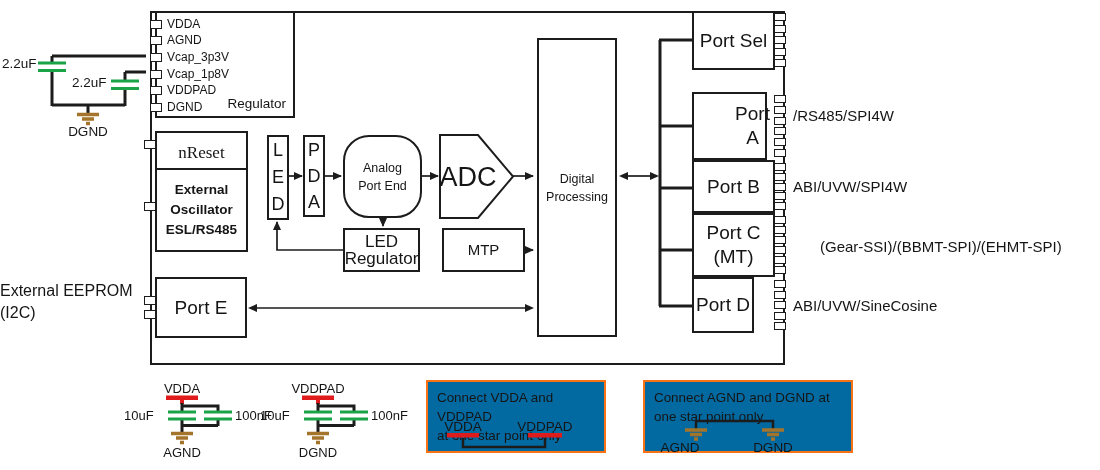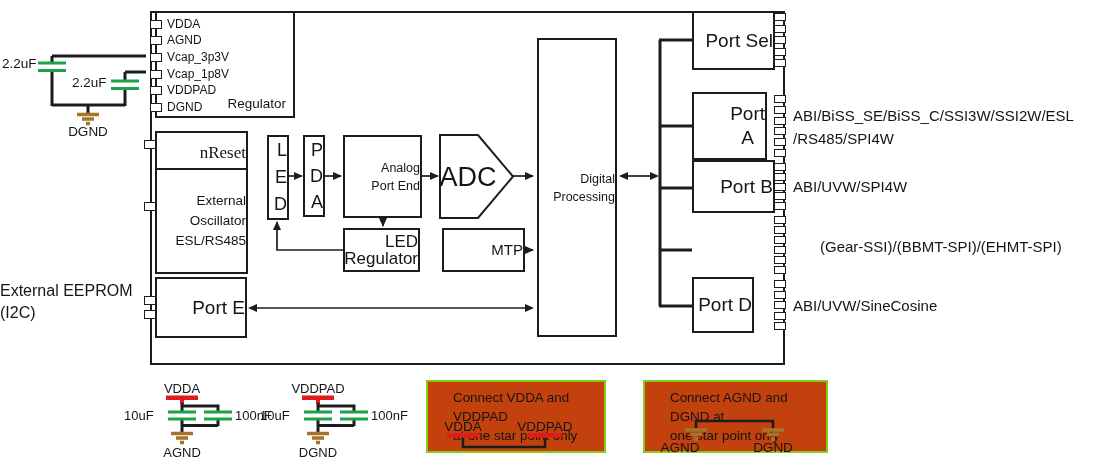--- a/index.html
+++ b/index.html
@@ -1,41 +1,41 @@
 <!DOCTYPE html>
 <html><head>
 <meta charset="utf-8">
 <style>
   html,body{margin:0;padding:0;background:#fff;}
   .canvas{position:relative;width:1100px;height:470px;background:#fff;overflow:hidden;
           font-family:"Liberation Sans",sans-serif;color:#151515;}
   .blk{position:absolute;border:2px solid #1c1c1c;background:#fff;box-sizing:border-box;
-       display:flex;flex-direction:column;align-items:flex-end;justify-content:center;
+       display:flex;flex-direction:column;align-items:center;justify-content:center;
        text-align:center;z-index:2;line-height:1.25;}
   .lbl{position:absolute;z-index:3;color:#151515;}
   .pin{position:absolute;width:12px;height:9px;border:1.6px solid #1c1c1c;background:#fff;
        box-sizing:border-box;z-index:4;}
   .comb{position:absolute;left:774px;width:12px;display:flex;flex-direction:column;
         justify-content:space-between;z-index:4;}
   .comb div{width:12px;height:8px;border:1.6px solid #1c1c1c;background:#fff;box-sizing:border-box;}
   .regrow{display:flex;align-items:center;height:16.6px;width:100%;}
   .regpin{width:12px;height:9px;border:1.6px solid #1c1c1c;background:#fff;margin-left:-7px;
           box-sizing:border-box;flex:none;}
   .regrow span{margin-left:5px;font-size:12px;white-space:nowrap;}
   svg.overlay{position:absolute;left:0;top:0;z-index:6;pointer-events:none;}
   .w2{stroke:#1c1c1c;stroke-width:1.7;fill:none;}
   .w2b{stroke:#1c1c1c;stroke-width:2.5;fill:none;}
   .w3{stroke:#1c1c1c;stroke-width:3;fill:none;}
   .cap{stroke:#1aa347;stroke-width:3;fill:none;}
   .gnd{stroke:#a5742b;stroke-width:3.6;fill:none;}
   .adc-t{font-family:"Liberation Sans",sans-serif;font-size:27px;fill:#151515;}
   .portname{font-size:19px;}
   .small{font-size:12.5px;}
-  .note{position:absolute;border:2px solid #84cc16;box-sizing:border-box;background:#c2410c;z-index:2;
-        padding:6px 25px;font-size:13.4px;line-height:19px;}
+  .note{position:absolute;border:2px solid #f97316;box-sizing:border-box;background:#0369a1;z-index:2;
+        padding:6px 9px;font-size:13.4px;line-height:19px;}
   .ctr{text-align:center;}
   .rt{text-align:left;}
 </style>
 </head>
 <body>
 
 <div class="canvas">
 
   <div class="blk" style="left:150px;top:11px;width:635px;height:354px;background:transparent;"></div>
 
@@ -65,21 +65,21 @@
         <span>DGND</span>
       </div>
     <div class="lbl" style="right:7px;bottom:3px;font-size:13.5px;">Regulator</div>
   </div>
 
   <div class="blk" style="left:155px;top:131px;width:93px;height:43px;font-size:17px;font-family:Liberation Serif, serif;">
     <span>nReset</span>
   </div>
   <div class="pin" style="left:144px;top:140px;"></div>
 
-  <div class="blk" style="left:155px;top:168px;width:93px;height:106px;font-size:13.5px;line-height:20px;">
+  <div class="blk" style="left:155px;top:168px;width:93px;height:84px;font-size:13.5px;line-height:20px;font-weight:bold;">
     <div>External</div>
     <div>Oscillator</div>
     <div>ESL/RS485</div>
   </div>
   <div class="pin" style="left:144px;top:202px;"></div>
 
   <div class="blk" style="left:155px;top:277px;width:92px;height:61px;font-size:19px;">
     <span>Port E</span>
   </div>
   <div class="pin" style="left:144px;top:296px;"></div>
@@ -94,21 +94,21 @@
     <div>L</div>
     <div>E</div>
     <div>D</div>
   </div>
   <div class="blk" style="left:303px;top:135px;width:22px;height:82px;font-size:18px;line-height:26px;">
     <div>P</div>
     <div>D</div>
     <div>A</div>
   </div>
 
-  <div class="blk small" style="left:343px;top:135px;width:79px;height:83px;line-height:18px;">
+  <div class="blk small" style="left:343px;top:135px;width:79px;height:83px;line-height:18px;border-radius:26px;">
     <div>Analog</div>
     <div>Port End</div>
   </div>
 
   <div class="blk" style="left:343px;top:228px;width:77px;height:44px;font-size:17px;line-height:17px;">
     <div>LED</div>
     <div>Regulator</div>
   </div>
   <div class="blk" style="left:442px;top:228px;width:83px;height:44px;font-size:15px;">
     <span>MTP</span>
@@ -121,20 +121,24 @@
 
   <div class="blk portname" style="left:692px;top:11px;width:83px;height:59px;">
     <span>Port Sel</span>
   </div>
   <div class="blk portname" style="left:692px;top:92px;width:75px;height:68px;padding-left:46px;">
     <span>Port A</span>
   </div>
   <div class="blk portname" style="left:692px;top:160px;width:83px;height:53px;">
     <span>Port B</span>
   </div>
+  <div class="blk portname" style="left:692px;top:213px;width:83px;height:64px;line-height:24px;">
+    <div>Port C</div>
+    <div>(MT)</div>
+  </div>
   <div class="blk portname" style="left:692px;top:277px;width:62px;height:56px;">
     <span>Port D</span>
   </div>
 
   <div class="comb" style="top:13px;height:54px;">
       <div></div>
       <div></div>
       <div></div>
       <div></div>
       <div></div>
@@ -164,21 +168,20 @@
     </div>
   <div class="comb" style="top:280px;height:50px;">
       <div></div>
       <div></div>
       <div></div>
       <div></div>
       <div></div>
     </div>
 
   <div class="lbl" style="left:793px;top:104px;font-size:15px;line-height:23px;">
-    <div>ABI/BiSS_SE/BiSS_C/SSI3W/SSI2W/ESL</div>
     <div>/RS485/SPI4W</div>
   </div>
   <div class="lbl" style="left:793px;top:178px;font-size:15px;">
     <span>ABI/UVW/SPI4W</span>
   </div>
   <div class="lbl" style="left:788px;top:238px;font-size:15px;margin-left:32px;">
     <span>(Gear-SSI)/(BBMT-SPI)/(EHMT-SPI)</span>
   </div>
   <div class="lbl" style="left:793px;top:297px;font-size:15px;">
     <span>ABI/UVW/SineCosine</span>
@@ -224,21 +227,21 @@
     <div>Connect VDDA and VDDPAD</div>
     <div>at one star point only</div>
   </div>
   <div class="lbl ctr" style="left:433px;top:419px;width:60px;font-size:13.5px;">
     <span>VDDA</span>
   </div>
   <div class="lbl ctr" style="left:512px;top:419px;width:66px;font-size:13.5px;">
     <span>VDDPAD</span>
   </div>
 
-  <div class="note" style="left:643px;top:380px;width:185px;height:73px;">
+  <div class="note" style="left:643px;top:380px;width:210px;height:73px;">
     <div>Connect AGND and DGND at</div>
     <div>one star point only</div>
   </div>
   <div class="lbl ctr" style="left:650px;top:440px;width:60px;font-size:13.5px;">
     <span>AGND</span>
   </div>
   <div class="lbl ctr" style="left:743px;top:440px;width:60px;font-size:13.5px;">
     <span>DGND</span>
   </div>
 

